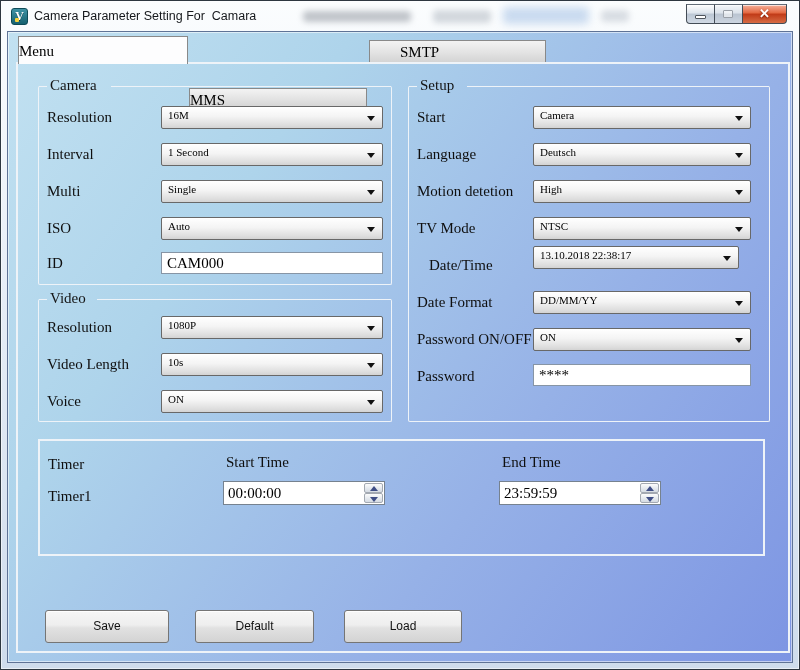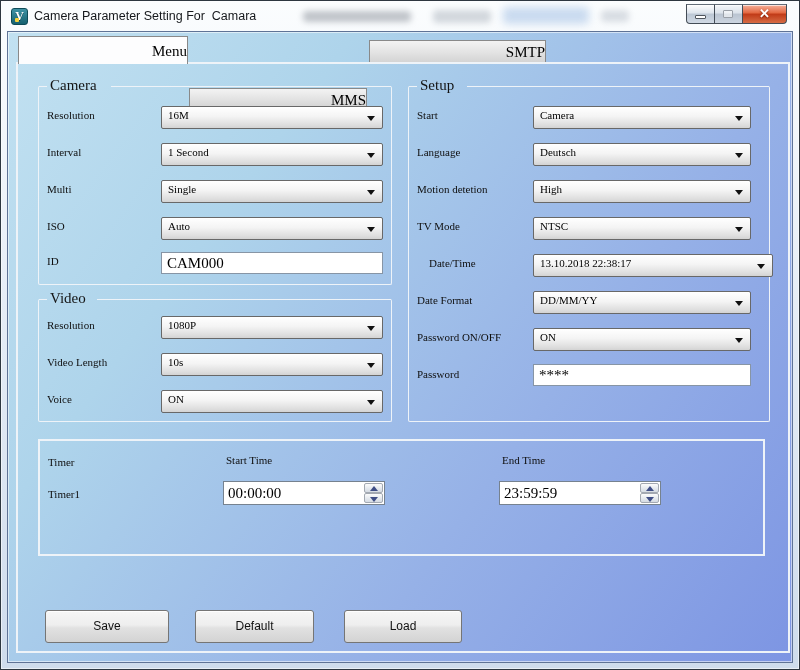--- a/index.html
+++ b/index.html
@@ -41,32 +41,32 @@
   .glyph-max { position:absolute; left:8px; top:5px; width:10px; height:8px;
     border:1px solid #9aa0a8; background:rgba(255,255,255,.55); border-radius:1px; }
 
   
   .client { position:absolute; left:6px; right:6px; top:30px; bottom:6px;
     border:1px solid #5f7396; box-shadow:inset 0 0 0 1px rgba(255,255,255,.55);
     background:linear-gradient(126deg,#c2e1f1 0%,#aed4eb 28%,#96b1e7 65%,#7d95e3 100%); }
 
   .tab { position:absolute; border:1px solid #898989; border-bottom:none;
     background:linear-gradient(180deg,#f3f3f3 0%,#e3e3e3 55%,#d4d4d4 100%);
-    font-size:15px; color:#000; text-align:right; padding-top:3px; cursor:default; }
+    font-size:15px; color:#000; text-align:left; padding-top:3px; cursor:default; }
   .tab.t-active { background:#fdfdfe; z-index:3; padding-top:6px; }
 
   .panel { position:absolute; left:8px; top:30px; width:774px; height:591px;
     border:2px solid #eef3f8; z-index:1; }
 
   .group { position:absolute; border:1px solid #eef3f8; border-top:none; border-radius:2px; }
   .group::before { content:""; position:absolute; top:0; left:0; width:8px; height:1px; background:#eef3f8; }
   .group::after  { content:""; position:absolute; top:0; left:var(--gap-end); right:0; height:1px; background:#eef3f8; }
   .group-title { position:absolute; top:-9px; left:11px; font-size:15px; color:#141414; }
 
-  .flabel { position:absolute; font-size:11px; color:#0f0f0f; white-space:nowrap; }
+  .flabel { position:absolute; font-size:15px; color:#0f0f0f; white-space:nowrap; }
 
   .combo { position:absolute; height:23px; border:1px solid #686868; border-radius:2px;
     background:linear-gradient(180deg,#ffffff 0%,#f4f4f4 45%,#dedede 85%,#d3d3d3 100%);
     box-shadow:inset 0 1px 0 rgba(255,255,255,.85); cursor:default; }
   .combo-text { position:absolute; left:6px; top:2px; font-size:11px; color:#000; white-space:nowrap; }
   .combo-arrow { position:absolute; right:7px; top:9px; width:0; height:0;
     border-left:4px solid transparent; border-right:4px solid transparent; border-top:5px solid #111; }
 
   .tinput { position:absolute; height:22px; border:1px solid #8795a5; background:#fff;
     font-family:"Liberation Serif","DejaVu Serif",serif; font-size:15px; color:#000; padding:0 5px; }
@@ -196,21 +196,21 @@
           <span class="combo-arrow"></span>
         </div>
 
         <span class="flabel" style="left:8px; top:134px;">TV Mode</span>
         <div class="combo" style="left:124px; top:131px; width:218px;">
           <span class="combo-text">NTSC</span>
           <span class="combo-arrow"></span>
         </div>
 
         <span class="flabel" style="left:20px; top:171px;">Date/Time</span>
-        <div class="combo" style="left:124px; top:168px; width:240px;padding-left:16px;">
+        <div class="combo" style="left:124px; top:160px; width:206px;padding-left:16px;">
           <span class="combo-text">13.10.2018 22:38:17</span>
           <span class="combo-arrow"></span>
         </div>
 
         <span class="flabel" style="left:8px; top:208px;">Date Format</span>
         <div class="combo" style="left:124px; top:205px; width:218px;">
           <span class="combo-text">DD/MM/YY</span>
           <span class="combo-arrow"></span>
         </div>
 

